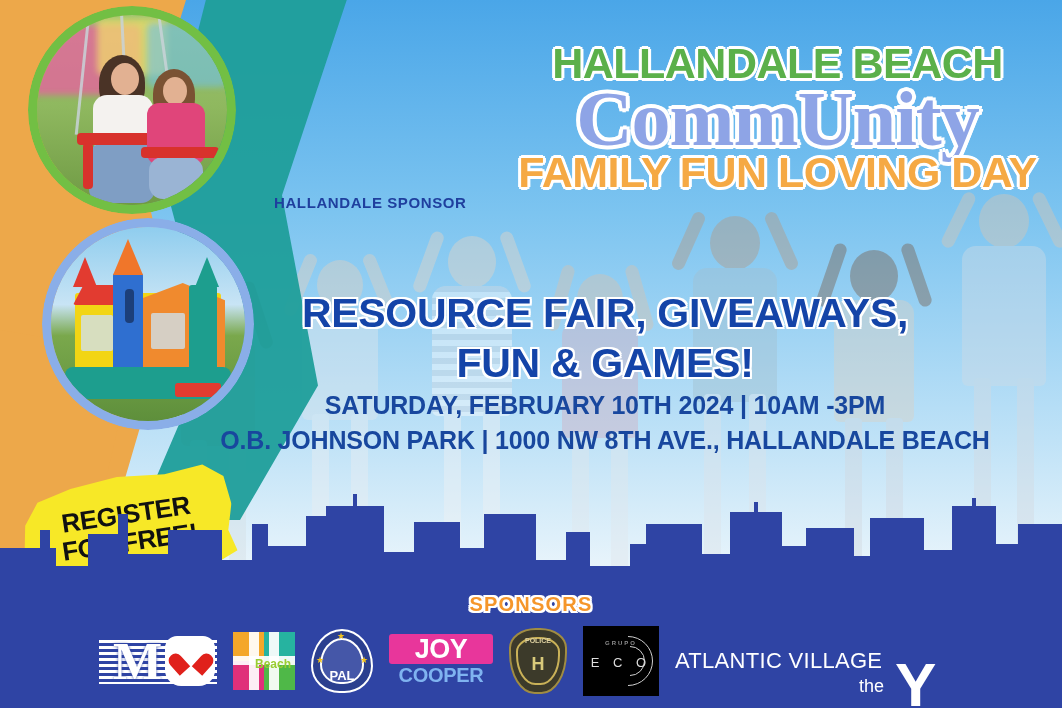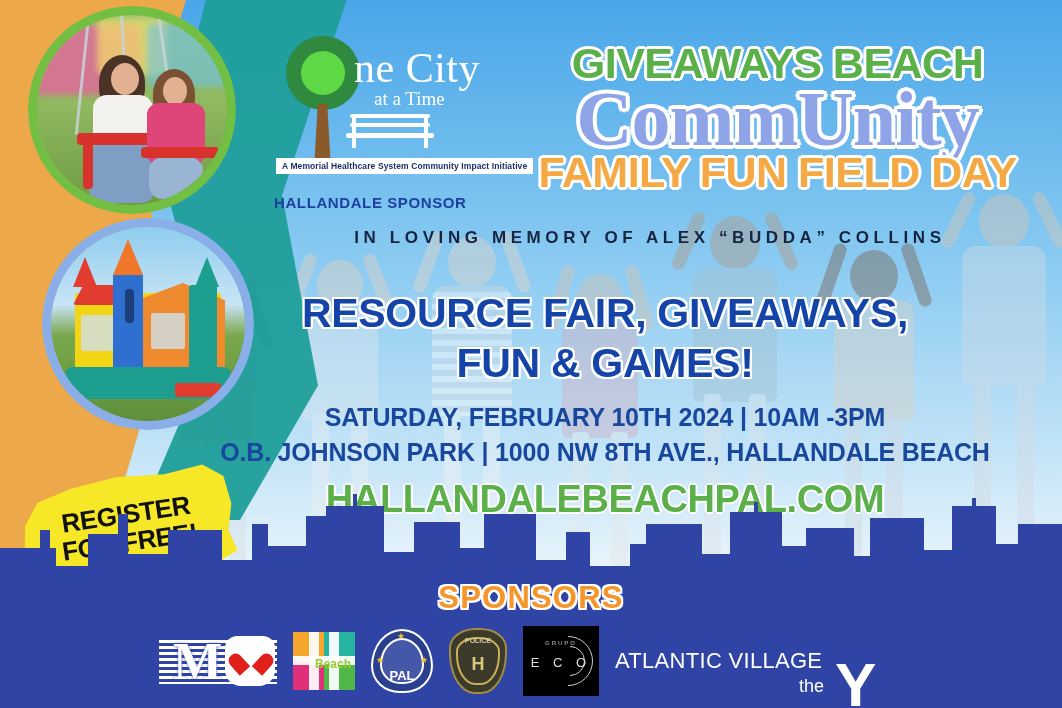--- a/index.html
+++ b/index.html
@@ -128,21 +128,21 @@
                    letter-spacing:-.4px; transform:rotate(-1deg); }
 
   
   .skyline { position:absolute; left:0; bottom:98px; width:1062px; height:110px; }
   .bld { position:absolute; bottom:0; background:#2f44a4; }
   .bld .ant { position:absolute; left:50%; transform:translateX(-50%); bottom:100%; width:4px; background:#2f44a4; }
   .bottom-band { position:absolute; left:0; bottom:0; width:1062px; height:98px; background:#2f44a4; }
 
   .sponsors-title {
     position:absolute; left:0; bottom:92px; width:1062px; text-align:center;
-    color:#f5962a; font-size:31px; font-weight:800; letter-spacing:1.2px;
+    color:#f5962a; font-size:20px; font-weight:800; letter-spacing:1.2px;
     text-shadow:2px 0 0 #fff,-2px 0 0 #fff,0 2px 0 #fff,0 -2px 0 #fff,
                 2px 2px 0 #fff,-2px 2px 0 #fff,2px -2px 0 #fff,-2px -2px 0 #fff;
   }
 
   
   .sponsor-row { position:absolute; left:0; bottom:4px; width:1062px; height:86px;
                  display:flex; align-items:center; justify-content:center; gap:16px; padding:0 100px; }
   .logo { position:relative; flex:0 0 auto; }
 
   
@@ -341,50 +341,34 @@
       <div class="bh-spire" style="left:144px;top:30px;border-left:12px solid transparent;border-right:12px solid transparent;border-bottom:30px solid #1d9e8e;"></div>
       <div class="bh-box" style="left:138px;top:58px;width:28px;height:94px;background:#1d9e8e;"></div>
       <div class="bh-box" style="left:30px;top:88px;width:32px;height:36px;background:#cfe0ea;opacity:.8;border-radius:2px;"></div>
       <div class="bh-box" style="left:100px;top:86px;width:34px;height:36px;background:#cfe0ea;opacity:.8;border-radius:2px;"></div>
       <div class="bh-box" style="left:14px;top:140px;width:166px;height:32px;background:#1d9e8e;border-radius:8px;"></div>
       <div class="bh-box" style="left:124px;top:156px;width:46px;height:14px;background:#e23b30;border-radius:3px;"></div>
     </div>
     <div class="ring"></div>
   </div>
 
-  <div class="onecity">
-    <div class="oc-tree-canopy"></div>
-    <div class="oc-trunk"></div>
-    <div class="oc-word">ne City</div>
-    <div class="oc-sub">at a Time</div>
-    <div class="oc-bench">
-      <div class="bk"></div>
-        <div class="bk2"></div>
-        <div class="seat"></div>
-      <div class="lg1"></div>
-        <div class="lg2"></div>
-    </div>
-    <div class="oc-tag">A Memorial Healthcare System Community Impact Initiative</div>
-  </div>
 
   <div class="presenting">HALLANDALE SPONSOR</div>
 
   <div class="headline">
-    <div class="h-top">GIVEAWAYS BEACH</div>
+    <div class="h-top">HALLANDALE BEACH</div>
     <div class="h-mid">CommUnity</div>
-    <div class="h-bot">FAMILY FUN FIELD DAY</div>
-  </div>
-  <div class="memory">IN LOVING MEMORY OF ALEX “BUDDA” COLLINS</div>
+    <div class="h-bot">FAMILY FUN LOVING DAY</div>
+  </div>
 
   <div class="body-copy">
     <div class="bc-big">RESOURCE FAIR, GIVEAWAYS,</div>
     <div class="bc-big">FUN &amp; GAMES!</div>
-    <div class="bc-line" style="margin-top:12px;">SATURDAY, FEBRUARY 10TH 2024 | 10AM -3PM</div>
+    <div class="bc-line" style="">SATURDAY, FEBRUARY 10TH 2024 | 10AM -3PM</div>
     <div class="bc-line">O.B. JOHNSON PARK | 1000 NW 8TH AVE., HALLANDALE BEACH</div>
-    <div class="bc-url">HALLANDALEBEACHPAL.COM</div>
   </div>
 
   <div class="register">
     <div class="blob"></div>
     <div class="txt">
       <span>REGISTER</span>
       <span>FOR FREE!</span>
     </div>
   </div>
 
@@ -453,20 +437,25 @@
 
     <div class="logo l-pal">
       <div class="shield"></div>
       <div class="inner"></div>
       <div class="star" style="left:26px;top:2px;">★</div>
       <div class="star" style="left:5px;top:26px;">★</div>
       <div class="star" style="right:5px;top:26px;">★</div>
       <div class="txt">PAL</div>
     </div>
 
+    <div class="logo l-joy">
+      <div class="pink"></div>
+      <div class="joy">JOY</div>
+      <div class="coop">COOPER</div>
+    </div>
 
     <div class="logo l-pol">
       <div class="sh"></div>
       <div class="rim"></div>
       <div class="top">POLICE</div>
       <div class="h">H</div>
     </div>
 
     <div class="logo l-eco">
       <div class="arc"></div>

